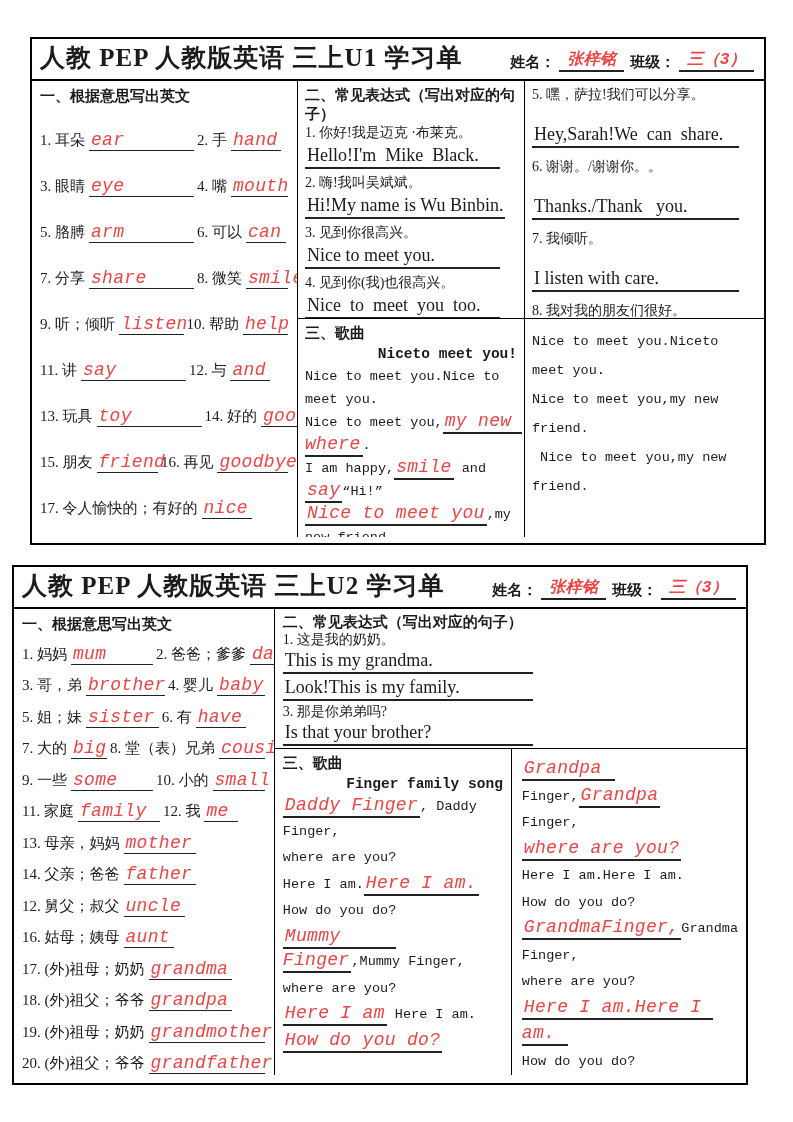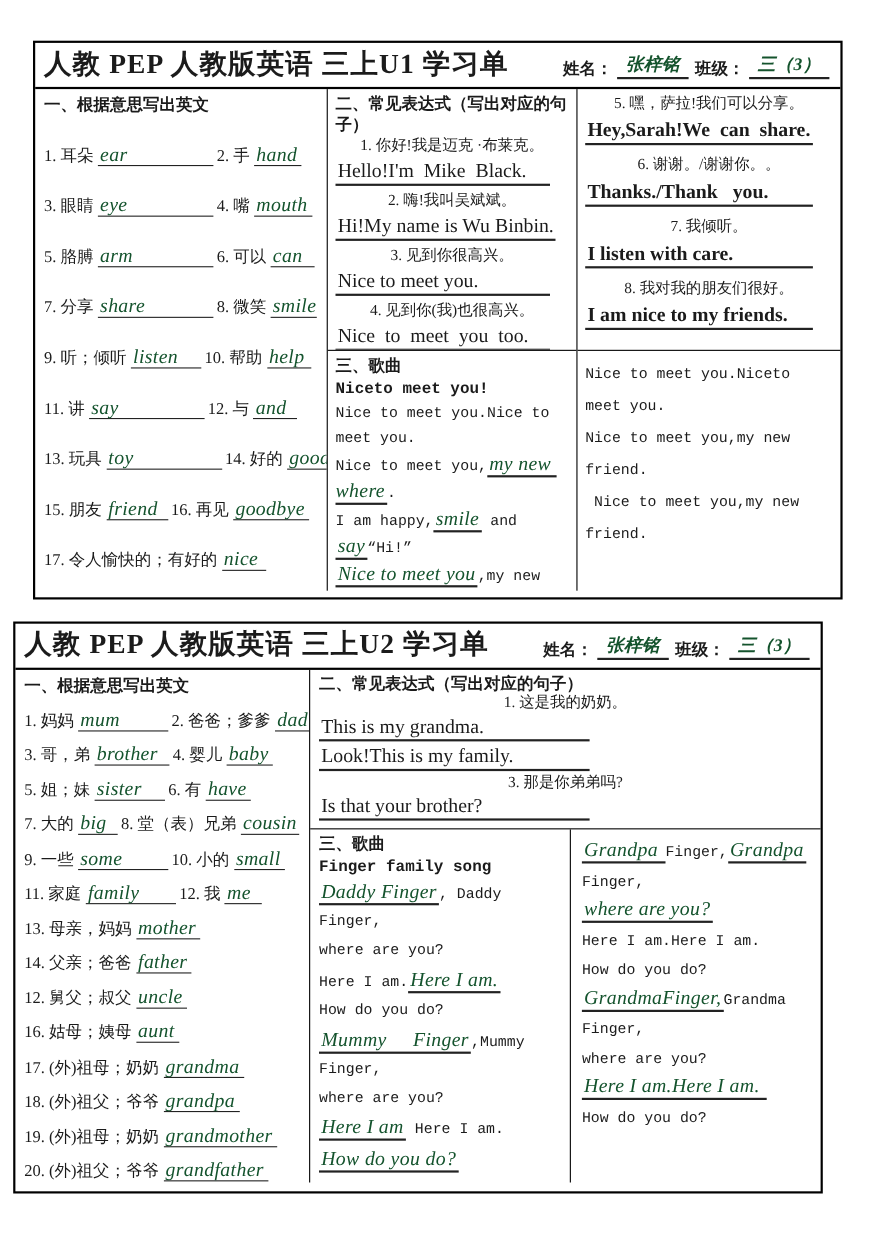--- a/index.html
+++ b/index.html
@@ -10,21 +10,21 @@
   }
   .sheet { position: absolute; border: 2px solid #000; background: #fff; }
   #sheet1 { left: 30px; top: 37px; width: 736px; height: 508px; }
   #sheet2 { left: 12px; top: 565px; width: 736px; height: 520px; }
 
   .titlebar { display:flex; align-items:flex-end; height:42px; border-bottom:2px solid #000; padding:2px 10px 5px 8px; }
   .doc-title { font-size:25px; font-weight:bold; letter-spacing:1px; white-space:nowrap; }
   .meta { margin-left:auto; display:flex; align-items:flex-end; font-size:15px; font-weight:bold; white-space:nowrap; padding-bottom:2px; }
   .meta .mlabel { margin-left:6px; }
   .hw, .ihw, .ans, .hwv {
-    color:#14532d; font-family:Liberation Serif, serif; font-style:italic; letter-spacing:0.3px;
+    color:#ef4444; font-family:Liberation Mono, monospace; font-style:italic; letter-spacing:0.3px;
   }
   .hwv { font-size:16px; border-bottom:2px solid #222; padding:0 8px; margin-left:4px; }
 
   .tbody { display:flex; height:456px; }
   .c1 { border-right:1.5px solid #000; padding:5px 6px 0 8px; overflow:hidden; }
   .s1 .c1 { width:266px; }
   .s2 .c1 { width:268px; }
   .sec { font-family:"Liberation Sans", sans-serif; font-weight:bold; font-size:15px; line-height:19px; }
 
   .vrow { display:flex; align-items:baseline; white-space:nowrap; }
@@ -35,25 +35,25 @@
   .s1 .w1 { min-width:105px; }
   .s1 .w2 { min-width:40px; }
   .s2 .w1 { min-width:82px; }
   .s2 .w2 { min-width:34px; }
 
   
   .c2 { width:227px; border-right:1.5px solid #000; display:flex; flex-direction:column; }
   .c3 { flex:1; display:flex; flex-direction:column; }
   .cellA { height:238px; border-bottom:1.5px solid #000; padding:4px 7px; overflow:hidden; }
   .cellB { flex:1; padding:4px 7px; overflow:hidden; }
-  .epair .cn { font-size:14px; line-height:19px;text-align:center; }
+  .epair .cn { font-size:14px; line-height:19px; }
   .epair .en { display:inline-block; font-size:18px; line-height:21px; border-bottom:2px solid #222;
                white-space:pre-wrap; margin:3px 0 4px; min-width:92%; padding:0 2px 1px 2px; }
-  .c3 .epair .en { margin:4px 0 9px;font-weight:bold; }
-  .songtitle { text-align:left; font-family:"Liberation Mono", monospace; font-weight:bold; font-size:14.5px; margin:4px 0 3px; }
+  .c3 .epair .en { margin:20px 0 9px; }
+  .songtitle { text-align:right; font-family:"Liberation Mono", monospace; font-weight:bold; font-size:14.5px; margin:4px 0 3px; }
   .lyr { font-family:"Liberation Mono", monospace; font-size:13.5px; line-height:23px; }
   .lyr span { white-space:pre-wrap; }
   .ihw { font-size:18px; line-height:20px; border-bottom:2px solid #222; padding:0 2px 1px 2px; }
   .c3 .lyr { line-height:29px; }
   .s1 .c3 .cellB { padding-top:8px; }
 
   
   .rcol { flex:1; display:flex; flex-direction:column; }
   .exprfull { height:183px; border-bottom:1.5px solid #000; padding:3px 8px; overflow:hidden; }
   .exprfull .epair .cn { line-height:18px; }

